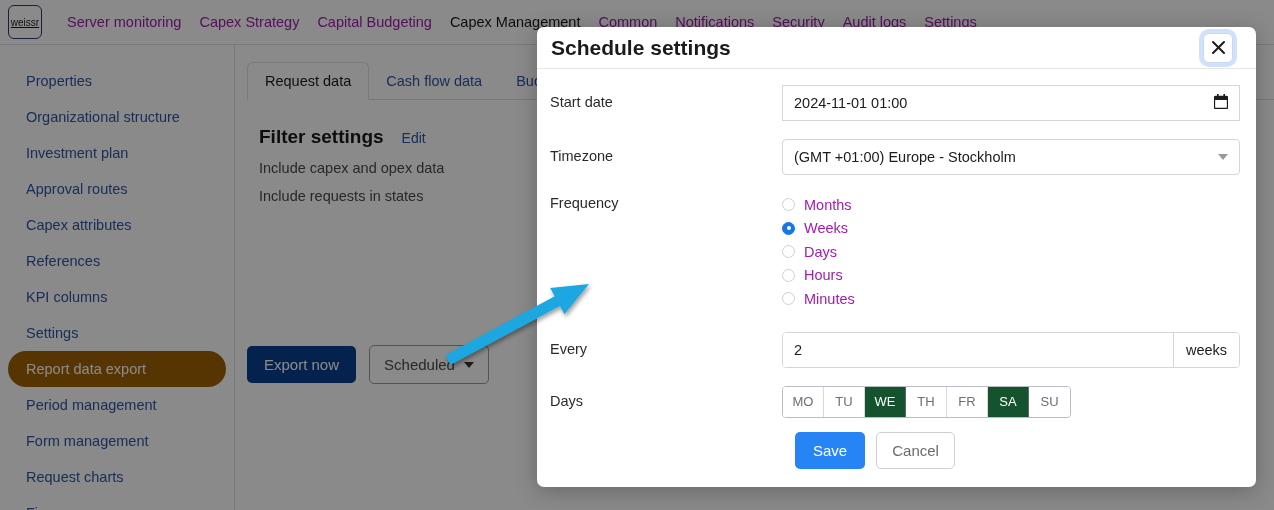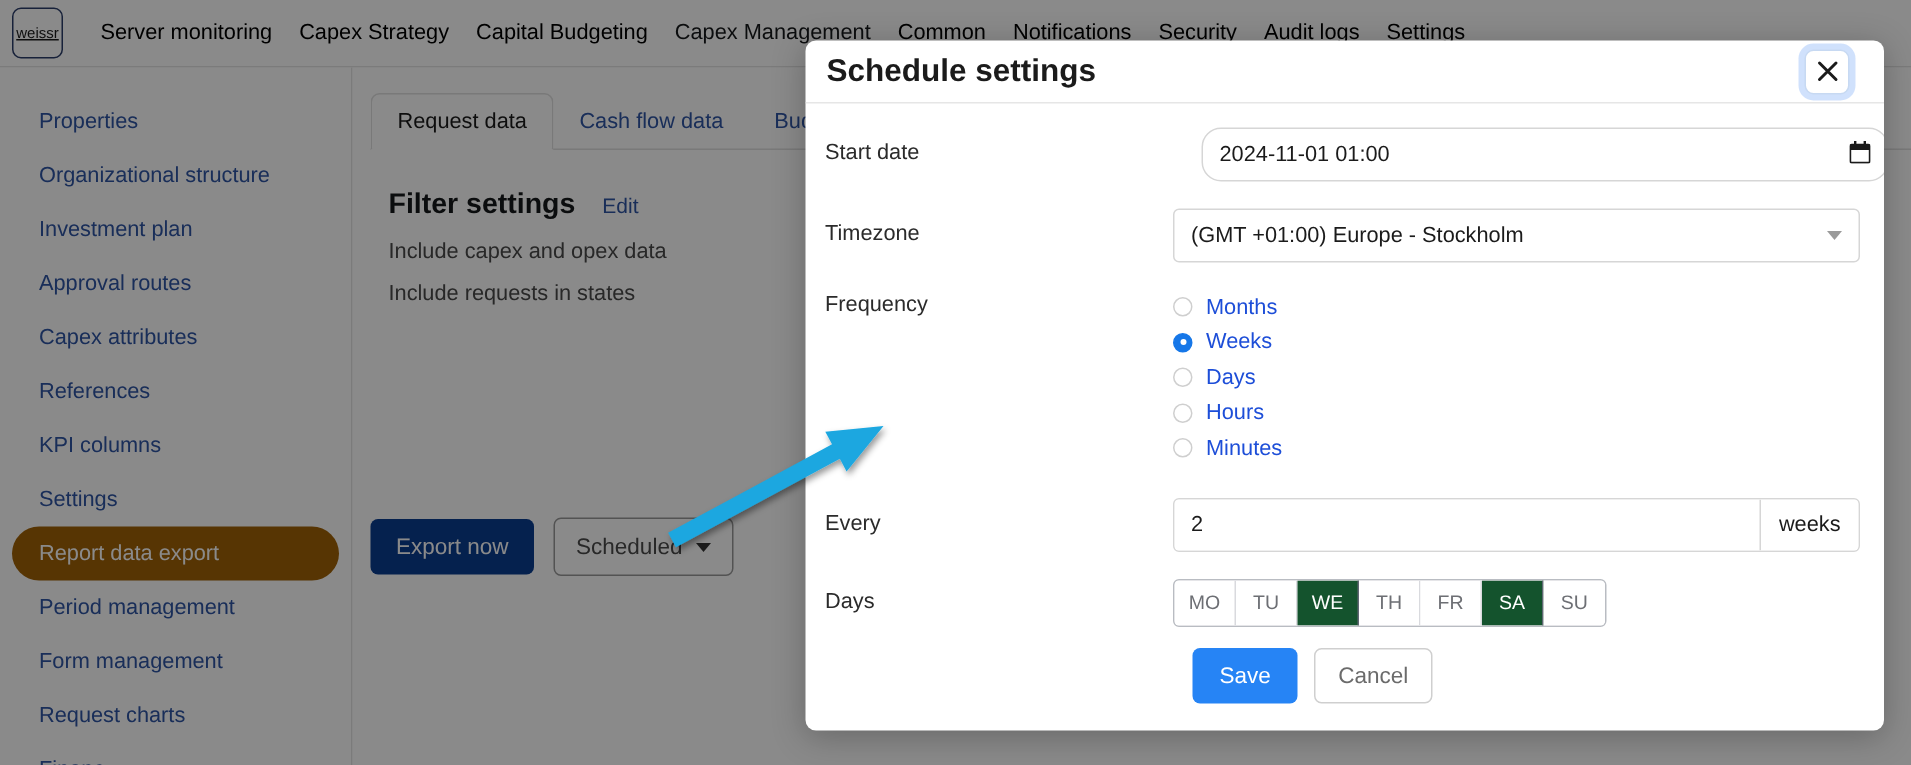--- a/index.html
+++ b/index.html
@@ -35,21 +35,21 @@
     border-radius: 6px;
     display: flex; align-items: center; justify-content: center;
     font-size: 10px; color: #1a1a1a;
     margin-right: 16px;
     flex: none;
     overflow: hidden;
     text-decoration: underline;
   }
   .nav-item {
     font-size: 14.5px;
-    color: #000000;
+    color: #a21caf;
     padding: 0 9px;
     white-space: nowrap;
     line-height: 45px;
   }
   .nav-item.active { color: #16181a; }
 
   .sidebar {
     position: absolute;
     top: 45px; left: 0;
     width: 235px; bottom: 0;
@@ -217,29 +217,28 @@
     font-size: 14.5px;
     color: #2b2b2b;
     padding-top: 9px;
   }
   .fctl { flex: 1; }
 
   .inp {
     width: 100%;
     height: 36px;
     border: 1px solid #d6d6d6;
-    border-radius: 13px;
+    border-radius: 0;
     font-size: 14.5px;
     color: #1b1b1b;
     padding: 0 11px;
     background: #ffffff;
     font-family: "Liberation Sans", sans-serif;
     display: flex;
     align-items: center;
-    margin-left: 19px;
   }
   .inp-date { justify-content: space-between; }
   .sel {
     width: 100%;
     height: 36px;
     border: 1px solid #d6d6d6;
     border-radius: 4px;
     font-size: 14.5px;
     color: #1b1b1b;
     padding: 0 11px;
@@ -276,21 +275,21 @@
     background: #1677e8;
   }
   .radio.on::after {
     content: "";
     position: absolute;
     left: 3.5px; top: 3.5px;
     width: 4px; height: 4px;
     border-radius: 50%;
     background: #ffffff;
   }
-  .radio-label { font-size: 14.5px; color: #1d4ed8; }
+  .radio-label { font-size: 14.5px; color: #a21caf; }
 
   .every-wrap {
     display: flex;
     align-items: stretch;
     border: 1px solid #d6d6d6;
     border-radius: 4px;
     overflow: hidden;
     height: 36px;
   }
   .every-inp {

